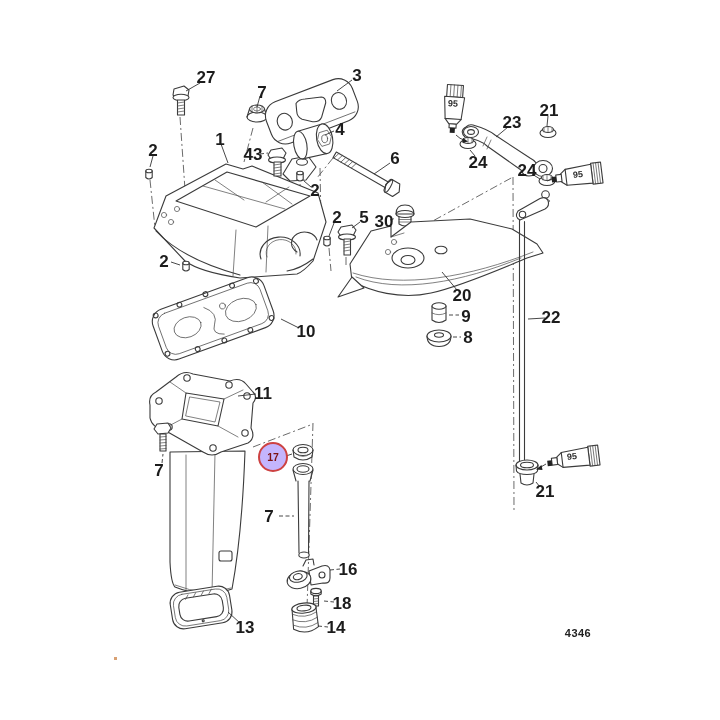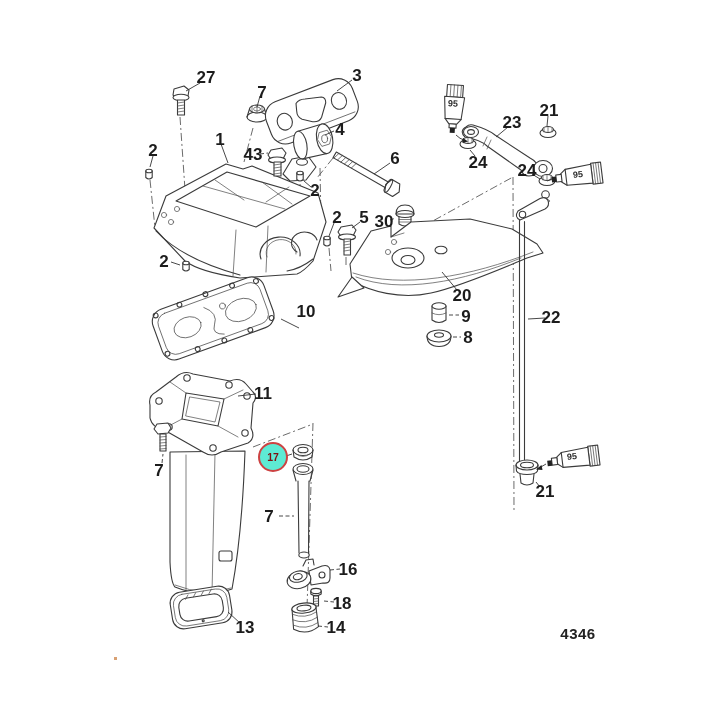--- a/index.html
+++ b/index.html
@@ -11,21 +11,21 @@
   .thin{stroke:#4a4a4a;fill:none;stroke-width:0.7;stroke-linecap:round;}
   .dd  {stroke:#5a5a5a;fill:none;stroke-width:0.9;stroke-dasharray:8 3 2 3;}
   .ldr {stroke:#333;fill:none;stroke-width:0.9;}
   .ldrD{stroke:#333;fill:none;stroke-width:0.9;stroke-dasharray:4 2.5;}
   .dk  {fill:#222;stroke:none;}
   .callout{position:absolute;transform:translate(-50%,-50%);font-weight:bold;font-size:17px;
            color:#1c1c1c;line-height:1;white-space:nowrap;z-index:3;}
   .callout.hl{width:26px;height:26px;border-radius:50%;display:flex;align-items:center;justify-content:center;
            font-size:10.5px;z-index:4;}
   .tube-code{position:absolute;font-weight:bold;font-size:9px;color:#2c2c2c;line-height:1;z-index:3;}
-  .docnum{position:absolute;transform:translate(-50%,-50%);font-weight:bold;font-size:15px;
+  .docnum{position:absolute;transform:translate(-50%,-50%);font-weight:bold;font-size:11px;
           color:#222;letter-spacing:.5px;z-index:3;}
   .artifact{position:absolute;width:3px;height:3px;background:#cf8a50;opacity:.8;z-index:2;}
 </style>
 </head>
 <body>
 
 <div class="stage">
 
 <svg width="720" height="720" viewBox="0 0 720 720">
 
@@ -337,24 +337,24 @@
 <div class="callout" style="left:478px;top:162px">24</div>
 <div class="callout" style="left:527px;top:170px">24</div>
 <div class="callout" style="left:315px;top:190px">2</div>
 <div class="callout" style="left:337px;top:217px">2</div>
 <div class="callout" style="left:364px;top:217px">5</div>
 <div class="callout" style="left:384px;top:221px">30</div>
 <div class="callout" style="left:462px;top:295px">20</div>
 <div class="callout" style="left:466px;top:316px">9</div>
 <div class="callout" style="left:468px;top:337px">8</div>
 <div class="callout" style="left:551px;top:317px">22</div>
-<div class="callout" style="left:306px;top:311px">10</div>
+<div class="callout" style="left:306px;top:331px">10</div>
 <div class="callout" style="left:263px;top:393px">11</div>
 <div class="callout" style="left:159px;top:470px">7</div>
-<div class="callout hl" style="left:273px;top:457px;background:#5eead4;border:2.5px solid #cd4242;color:#7c1212">17</div>
+<div class="callout hl" style="left:273px;top:457px;background:#c4b5fd;border:2.5px solid #cd4242;color:#7c1212">17</div>
 <div class="callout" style="left:269px;top:516px">7</div>
 <div class="callout" style="left:348px;top:569px">16</div>
 <div class="callout" style="left:342px;top:603px">18</div>
 <div class="callout" style="left:336px;top:627px">14</div>
 <div class="callout" style="left:245px;top:627px">13</div>
 <div class="callout" style="left:545px;top:491px">21</div>
 <div class="callout" style="left:164px;top:261px">2</div>
 
 <div class="tube-code" style="left:453px;top:104px;transform:translate(-50%,-50%) rotate(3deg)">95</div>
 <div class="tube-code" style="left:578px;top:175px;transform:translate(-50%,-50%) rotate(-6deg)">95</div>

